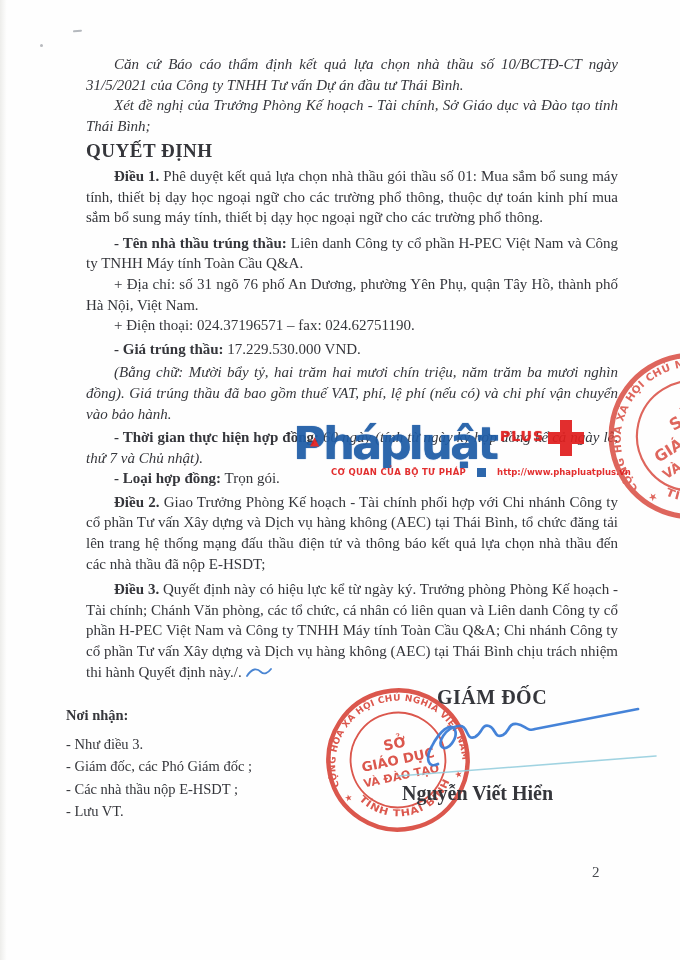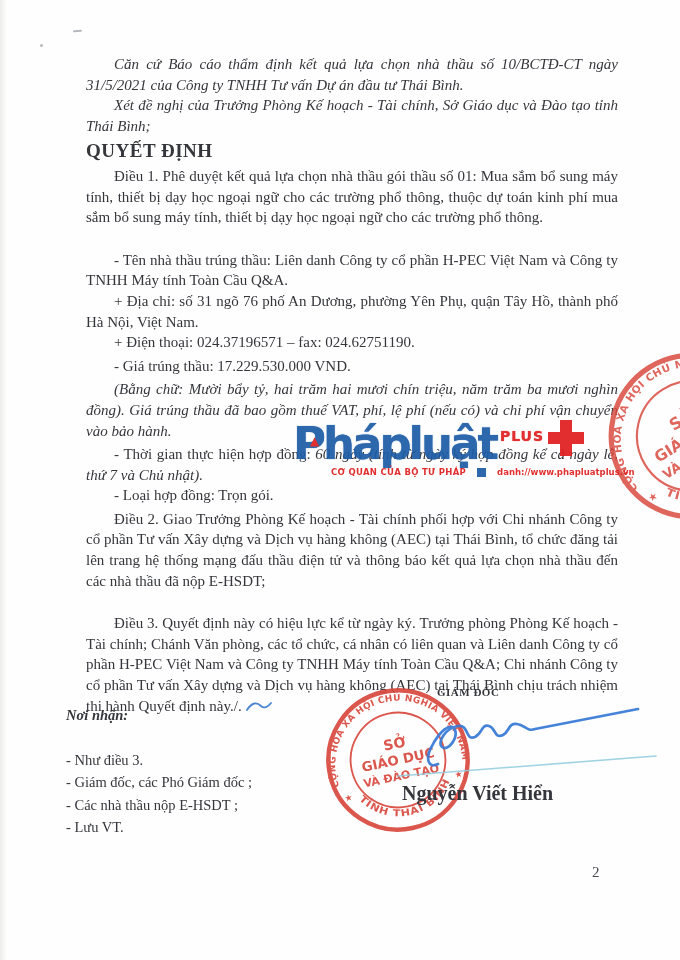--- a/index.html
+++ b/index.html
@@ -14,25 +14,25 @@
   .speck-dash { position:absolute; left:73px; top:30px; width:9px; height:2px;
     background:#8d949b; border-radius:1px; opacity:.65; transform:rotate(-6deg); }
   .speck-dot { position:absolute; left:40px; top:44px; width:3px; height:3px;
     background:#7d8288; border-radius:50%; opacity:.55; }
 
   
   .content { position:absolute; left:86px; right:62px; top:54px; z-index:2;
     font-size:15px; line-height:20.6px; }
   .content p { text-align:justify; text-indent:28px; }
   .it { font-style:italic; }
-  .bd { font-weight:normal; }
+  .bd { font-weight:bold; }
   .doc-title { text-align:center; font-weight:bold; font-size:19px;
     letter-spacing:.5px; margin:5px 0 4px; text-indent:0 !important; }
   .gap-s { margin-top:3px; }
-  .gap-m { margin-top:22px; }
+  .gap-m { margin-top:5px; }
   .initial-squiggle { display:inline-block; vertical-align:-2px; margin-left:3px; }
 
   
   .watermark { position:absolute; left:293px; top:421px; z-index:5; opacity:.93;
     font-family:"DejaVu Sans", sans-serif; pointer-events:none; }
   .wm-row1 { display:flex; align-items:center; }
   .wm-brand { font-weight:bold; font-size:45px; letter-spacing:-3px;
     color:#1e5ca6; line-height:1; text-shadow:0 0 1px #1e5ca6; }
   .wm-tri { color:#e01f1f; font-size:12px; position:absolute; left:17px; top:13px; }
   .wm-plusword { color:#e01f1f; font-weight:bold; font-size:14px;
@@ -49,27 +49,27 @@
   
   .stamp-main { position:absolute; left:324px; top:686px; width:148px; height:148px;
     z-index:4; transform:rotate(-12deg); opacity:.9; }
   .stamp-edge { position:absolute; left:606px; top:350px; width:172px; height:172px;
     z-index:4; transform:rotate(-32deg); opacity:.82; }
   .stamp-svg text, .stamp-svg textPath {
     font-family:"DejaVu Sans", sans-serif; font-weight:bold; fill:#d8453a; }
 
   
   .director-title { position:absolute; left:437px; top:686px; z-index:7;
-    font-weight:bold; font-size:11px; letter-spacing:.5px; }
+    font-weight:bold; font-size:20px; letter-spacing:.5px; }
   .sig-main { position:absolute; left:398px; top:700px; z-index:6; }
   .sig-line2 { position:absolute; left:395px; top:750px; z-index:6; }
   .signer-name { position:absolute; left:402px; top:782px; z-index:7;
     font-weight:bold; font-size:20px; }
   .recipients { position:absolute; left:66px; top:704px; z-index:3; font-size:14.5px; }
-  .recipients-title { font-weight:bold; font-style:italic; margin-bottom:22px; }
+  .recipients-title { font-weight:bold; margin-bottom:6px; }
   .recipients div { line-height:22.5px; }
   .page-number { position:absolute; left:592px; top:864px; z-index:3;
     font-size:15px; color:#474a4f; }
 </style>
 </head>
 <body>
 
 <div class="sheet">
   <div class="edge-shade"></div>
   <div class="speck-dash"></div>
@@ -99,21 +99,21 @@
       <span class="wm-brand">Phápluật</span>
       <span class="wm-plusword">PLUS</span>
       <span class="wm-plussign">
           <span class="h"></span>
           <span class="v"></span>
         </span>
     </div>
     <div class="wm-row2">
       <span class="wm-tag">CƠ QUAN CỦA BỘ TƯ PHÁP</span>
       <span class="wm-sq"></span>
-      <span class="wm-url">danh://www.phapluatplus.vn</span>
+      <span class="wm-url">http://www.phapluatplus.vn</span>
     </div>
   </div>
 
   <div class="stamp-main">
     <svg class="stamp-svg" width="148" height="148" viewBox="0 0 200 200">
       <circle cx="100" cy="100" r="94" fill="none" stroke="#d8453a" stroke-width="6"></circle>
       <circle cx="100" cy="100" r="64" fill="none" stroke="#d8453a" stroke-width="2.5"></circle>
       <path id="a1t" d="M 15,119 A 86,86 0 1 1 185,119" fill="none"></path>
       <path id="a1b" d="M 31,129 A 74,74 0 0 0 169,129" fill="none"></path>
       <text font-size="12" letter-spacing="0.5"><textPath href="#a1t" startOffset="50%" text-anchor="middle" textLength="295" lengthAdjust="spacingAndGlyphs">CỘNG HÒA XÃ HỘI CHỦ NGHĨA VIỆT NAM</textPath></text>

